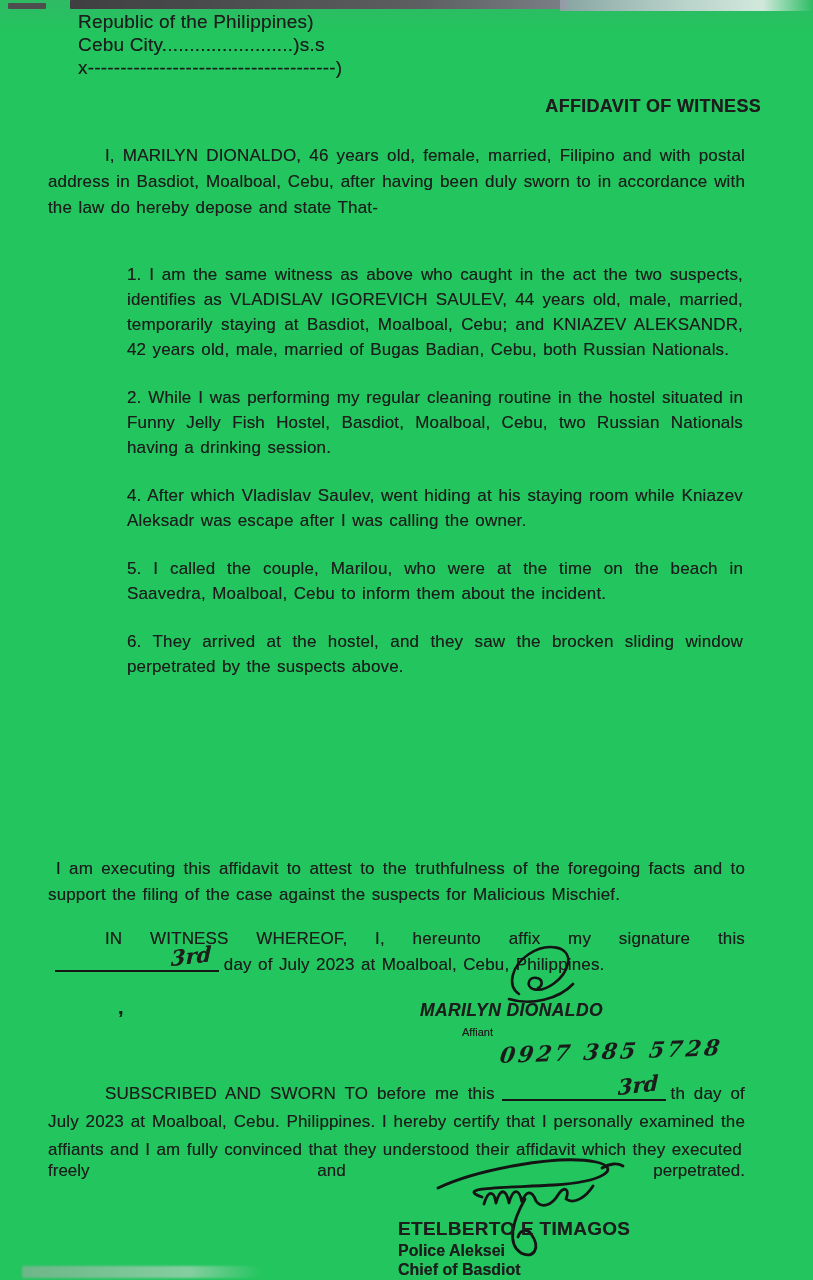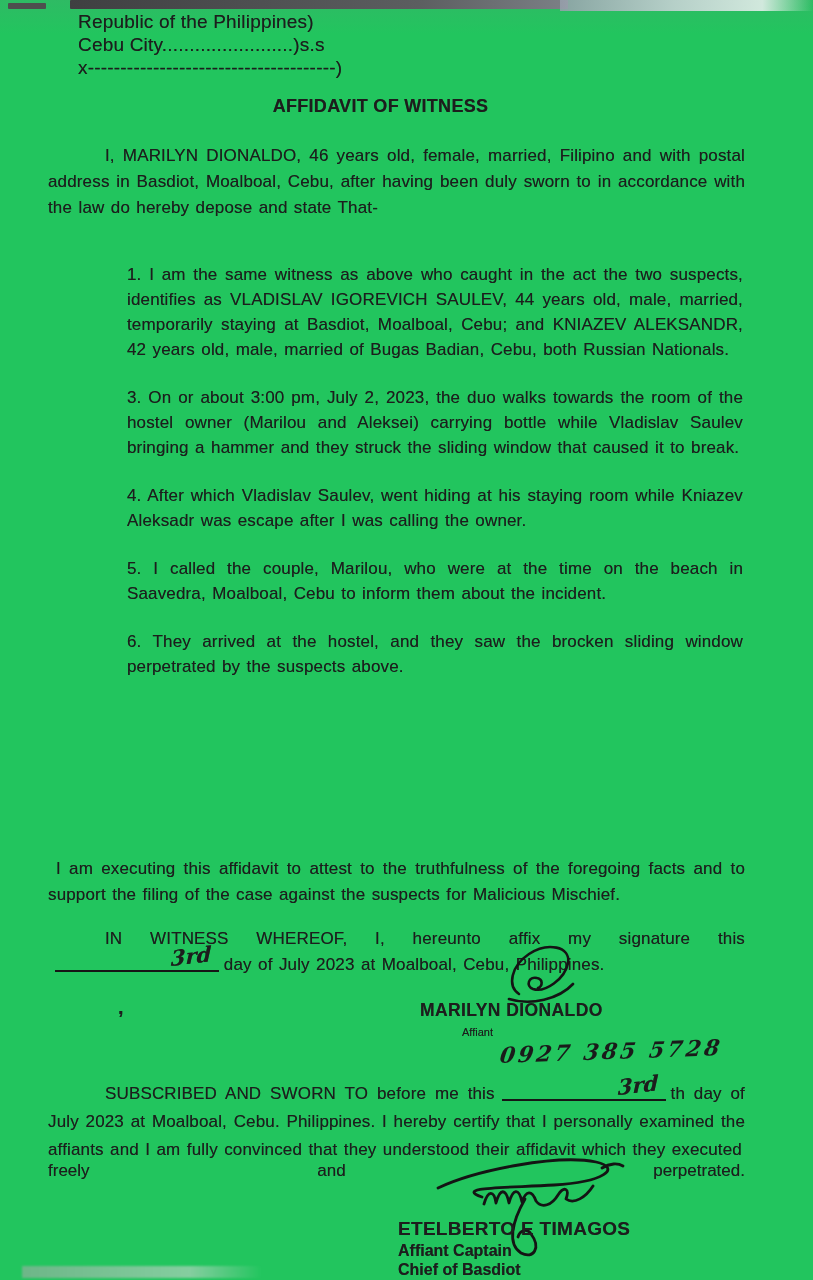--- a/index.html
+++ b/index.html
@@ -13,38 +13,38 @@
   .txt{color:#1d1d1d;text-shadow:0 0 .4px rgba(20,20,20,.55);}
   
   .band-dash{left:8px;top:3px;width:38px;height:6px;background:#4e4e4e;border-radius:1px;}
   .band-dark{left:70px;top:0;width:498px;height:9px;background:linear-gradient(to right,#3f3f41,#5c5e60 70%,#7c8086);border-radius:1px;}
   .band-fade{left:560px;top:0;width:253px;height:11px;background:linear-gradient(to right,#97a0ac,#ced3da 45%,#eef0f2 80%,rgba(255,255,255,0));opacity:.85;}
   .top-tint{left:0;top:0;width:813px;height:34px;background:linear-gradient(to bottom,rgba(120,125,135,.14),rgba(255,255,255,0));}
   .smudge{left:22px;top:1266px;width:240px;height:12px;background:linear-gradient(to right,#ababab,#d6d6d6 70%,rgba(255,255,255,0));opacity:.55;filter:blur(1px);}
   
   .venue{left:78px;top:10px;font-size:19px;line-height:23px;letter-spacing:.2px;}
   
-  .title{left:0;top:96px;width:761px;text-align:center;font-weight:bold;font-size:18px;letter-spacing:.3px;}
+  .title{left:0;top:96px;width:761px;text-align:right;font-weight:bold;font-size:18px;letter-spacing:.3px;}
   
   .para{font-size:17px;letter-spacing:.15px;word-spacing:1.5px;text-align:justify;}
   .intro{left:48px;top:143px;width:697px;line-height:26px;text-indent:57px;}
   .items{left:127px;top:252px;width:616px;}
   .item{line-height:25px;margin-bottom:23px;margin-top:10px;}
   .closing{left:48px;top:856px;width:697px;line-height:26px;text-indent:8px;}
   .witness{left:48px;top:926px;width:697px;line-height:26px;text-indent:57px;}
   .jurat{left:48px;top:1080px;width:697px;line-height:28px;text-indent:57px;}
   .jurat-last{left:48px;top:1157px;width:697px;display:flex;justify-content:space-between;font-size:17px;line-height:28px;}
   .jurat-last .mid{transform:translateX(-40px);}
   
   .hw-day{display:inline-block;position:relative;border-bottom:2.2px solid #161616;padding:0 7px 0 2px;margin:0 5px 0 7px;line-height:10px;}
   .hw-script{display:inline-block;font-family:"DejaVu Serif", serif;font-style:italic;font-weight:bold;font-size:21px;line-height:12px;transform:rotate(-7deg) skewX(-9deg) translateY(-3px);}
   .hw-phone{left:500px;top:1038px;font-family:"DejaVu Serif", serif;font-style:italic;font-weight:bold;font-size:22px;letter-spacing:3px;transform:rotate(-2deg) skewX(-10deg);color:#1a1a1a;}
   .stray{left:118px;top:996px;font-size:20px;font-weight:bold;}
   
-  .affiant-name{left:420px;top:1000px;font-size:17.5px;font-weight:600;letter-spacing:.4px;}
+  .affiant-name{left:420px;top:1000px;font-size:17.5px;font-weight:600;letter-spacing:.4px;font-style:italic;}
   .affiant-role{left:462px;top:1026px;font-size:11px;}
   .officer{left:398px;top:1218px;}
   .officer .name{font-size:19px;font-weight:bold;letter-spacing:.3px;}
   .officer .r{font-size:16px;font-weight:600;line-height:17px;margin-top:2px;}
   svg.sig{stroke:#141414;fill:none;stroke-linecap:round;stroke-linejoin:round;}
 </style>
 </head>
 <body>
 
 <div class="page">
@@ -60,21 +60,21 @@
     <div>Cebu City........................)s.s</div>
     <div>x--------------------------------------)</div>
   </div>
 
   <div class="abs title txt">AFFIDAVIT OF WITNESS</div>
 
   <div class="abs para intro txt">I,  MARILYN DIONALDO, 46 years old, female, married, Filipino and with postal address in Basdiot, Moalboal, Cebu, after having been duly sworn to in accordance with the law do hereby depose and state That-</div>
 
   <div class="abs items">
     <div class="para item txt">1. I am the same witness as above who caught in the act the two suspects, identifies as VLADISLAV IGOREVICH SAULEV, 44 years old, male, married, temporarily staying at Basdiot, Moalboal, Cebu; and KNIAZEV ALEKSANDR, 42 years old, male, married of Bugas Badian, Cebu, both Russian Nationals.</div>
-    <div class="para item txt">3. On or about 3:00 pm, July 2, 2023, the duo walks towards the room of the hostel owner (Marilou and Aleksei) carrying bottle while Vladislav Saulev bringing a hammer and they struck the sliding window that caused it to break.</div>
+    <div class="para item txt">2. While I was performing my regular cleaning routine in the hostel situated in Funny Jelly Fish Hostel, Basdiot, Moalboal, Cebu, two Russian Nationals having a drinking session.</div>
     <div class="para item txt">4. After which Vladislav Saulev, went hiding at his staying room while Kniazev Aleksadr was escape after I was calling the owner.</div>
     <div class="para item txt">5. I called the couple, Marilou, who were at the time on the beach in Saavedra, Moalboal, Cebu to inform them about the incident.</div>
     <div class="para item txt">6. They arrived at the hostel, and they saw the brocken sliding window perpetrated by the suspects above.</div>
   </div>
 
   <div class="abs para closing txt">I am executing this affidavit to attest to the truthfulness of the foregoing facts and to support the filing of the case against the suspects for Malicious Mischief.</div>
 
   <div class="abs para witness txt">
     <span>IN WITNESS WHEREOF, I, hereunto affix my signature this</span><span class="hw-day"><span class="hw-script">3rd</span></span><span>day of July 2023 at Moalboal, Cebu, Philippines.</span>
   </div>
@@ -100,17 +100,17 @@
 
   <svg class="abs sig" style="left:432px;top:1152px;" width="200" height="112" viewBox="0 0 200 112">
     <path d="M6 36 C44 18 126 2 164 10 C190 16 172 30 122 33 C72 36 22 35 50 45" stroke-width="2.8"></path>
     <path d="M170 16 C178 11 186 11 191 14" stroke-width="2.8"></path>
     <path d="M52 52 C56 38 62 38 64 51 C68 36 74 36 77 51 C81 36 87 36 90 50 C94 38 100 38 104 49 C110 57 120 53 126 43 C132 34 138 36 134 47 C142 53 154 45 161 34" stroke-width="2.8"></path>
     <path d="M93 47 C80 70 75 92 89 101 C102 108 109 95 99 82 C95 76 88 78 86 85" stroke-width="2.8"></path>
   </svg>
 
   <div class="abs officer">
     <div class="name txt">ETELBERTO E TIMAGOS</div>
-    <div class="r txt">Affiant Captain</div>
+    <div class="r txt">Police Aleksei</div>
     <div class="r txt">Chief of Basdiot</div>
   </div>
 
 </div>
 
 </body></html>

